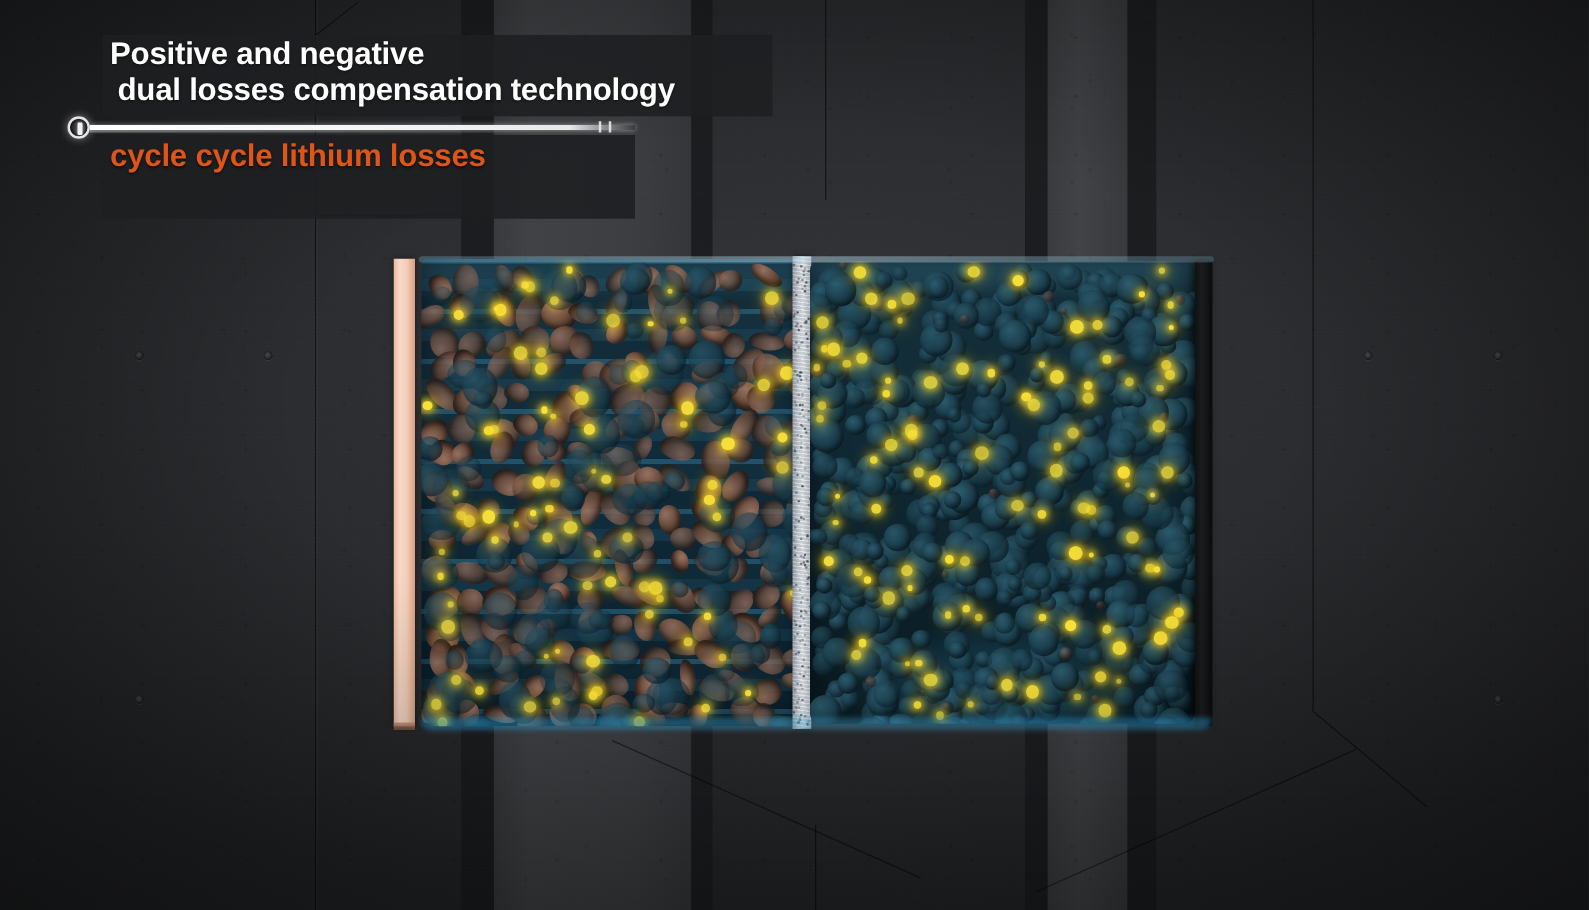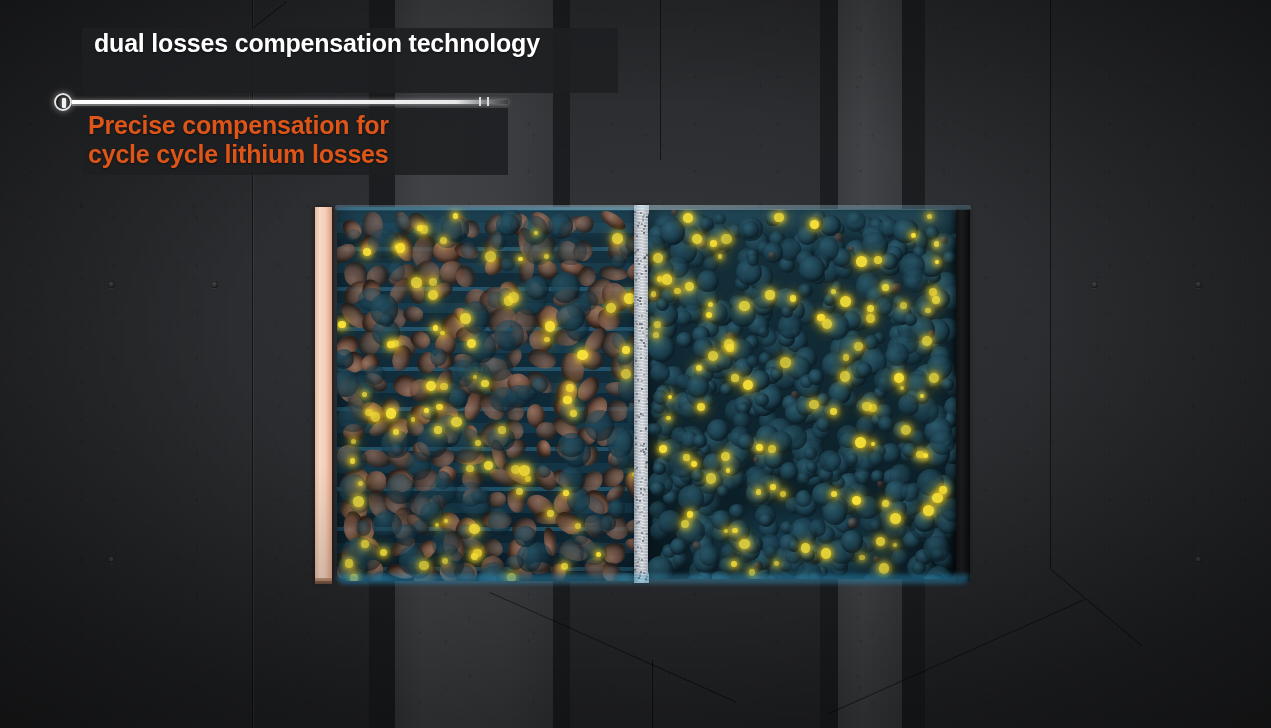--- a/index.html
+++ b/index.html
@@ -1484,28 +1484,28 @@
     <div class="collector-right"></div>
 
     <div class="cell-topedge"></div>
     <div class="cell-botglow"></div>
   </div>
 
   <div class="vignette"></div>
 
   <div id="title-block"></div>
   <div id="title-text">
+    <span>Positive and negative</span>
     <span class="l2">dual losses compensation technology</span>
   </div>
 
   <div id="divider"></div>
   <div id="divider-shadow"></div>
   <div class="tick t1"></div>
   <div class="tick t2"></div>
   <div id="knob"></div>
 
   <div id="sub-block"></div>
   <div id="sub-text">
-    <span>Precise compensation for</span>
     <span class="l2">cycle cycle lithium losses</span>
   </div>
 
 </div>
 
 </body></html>

